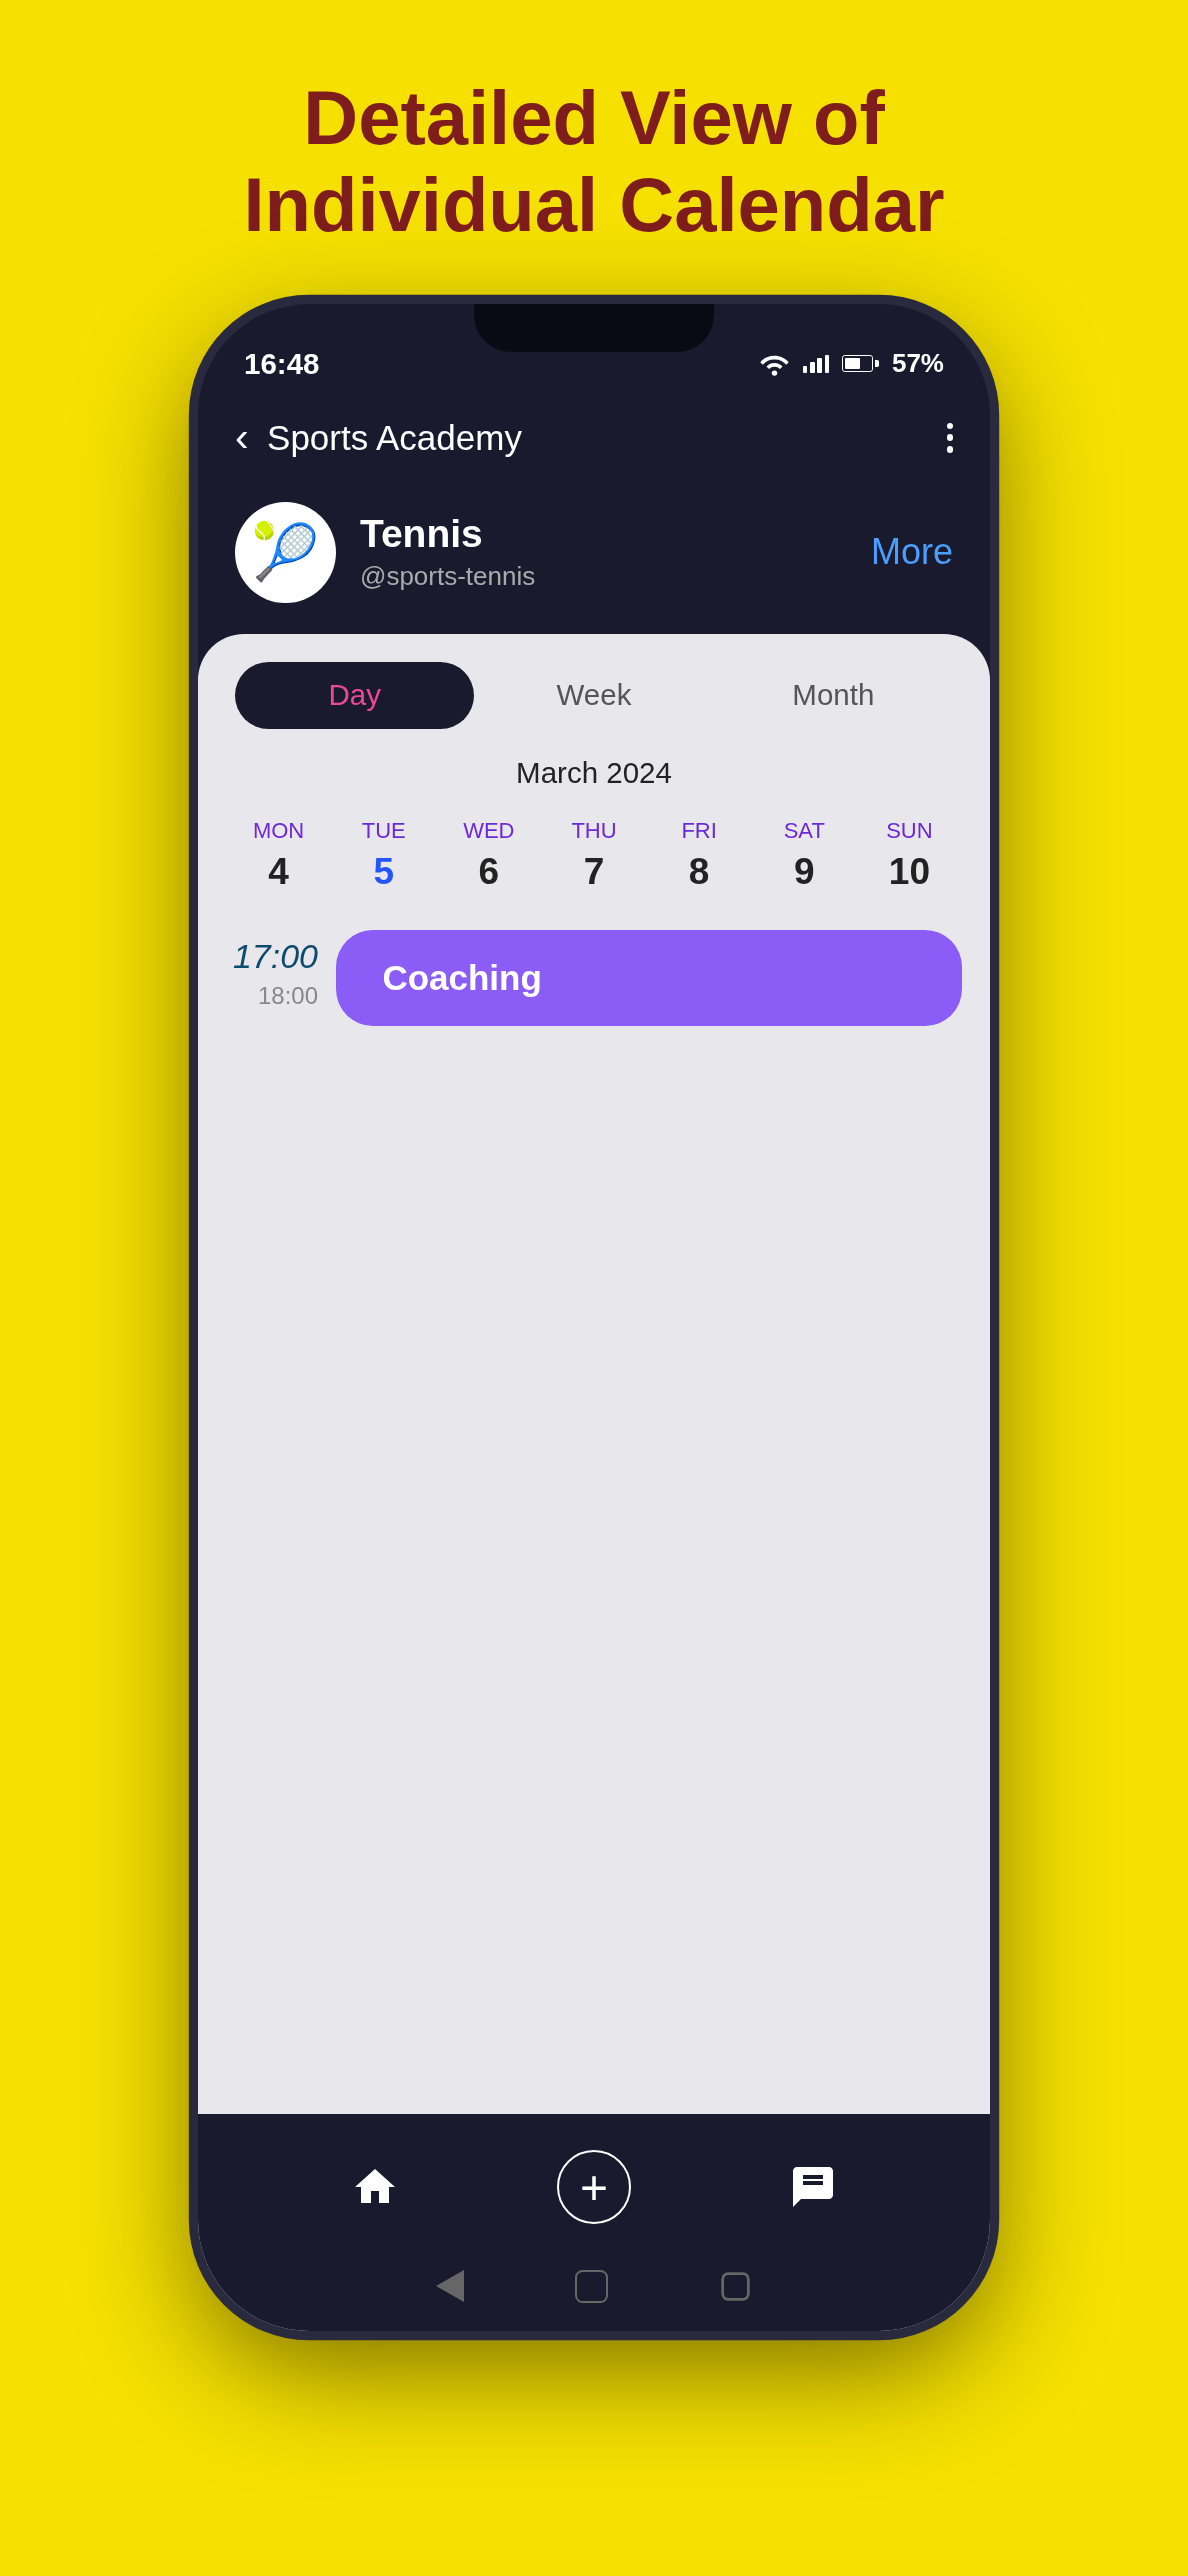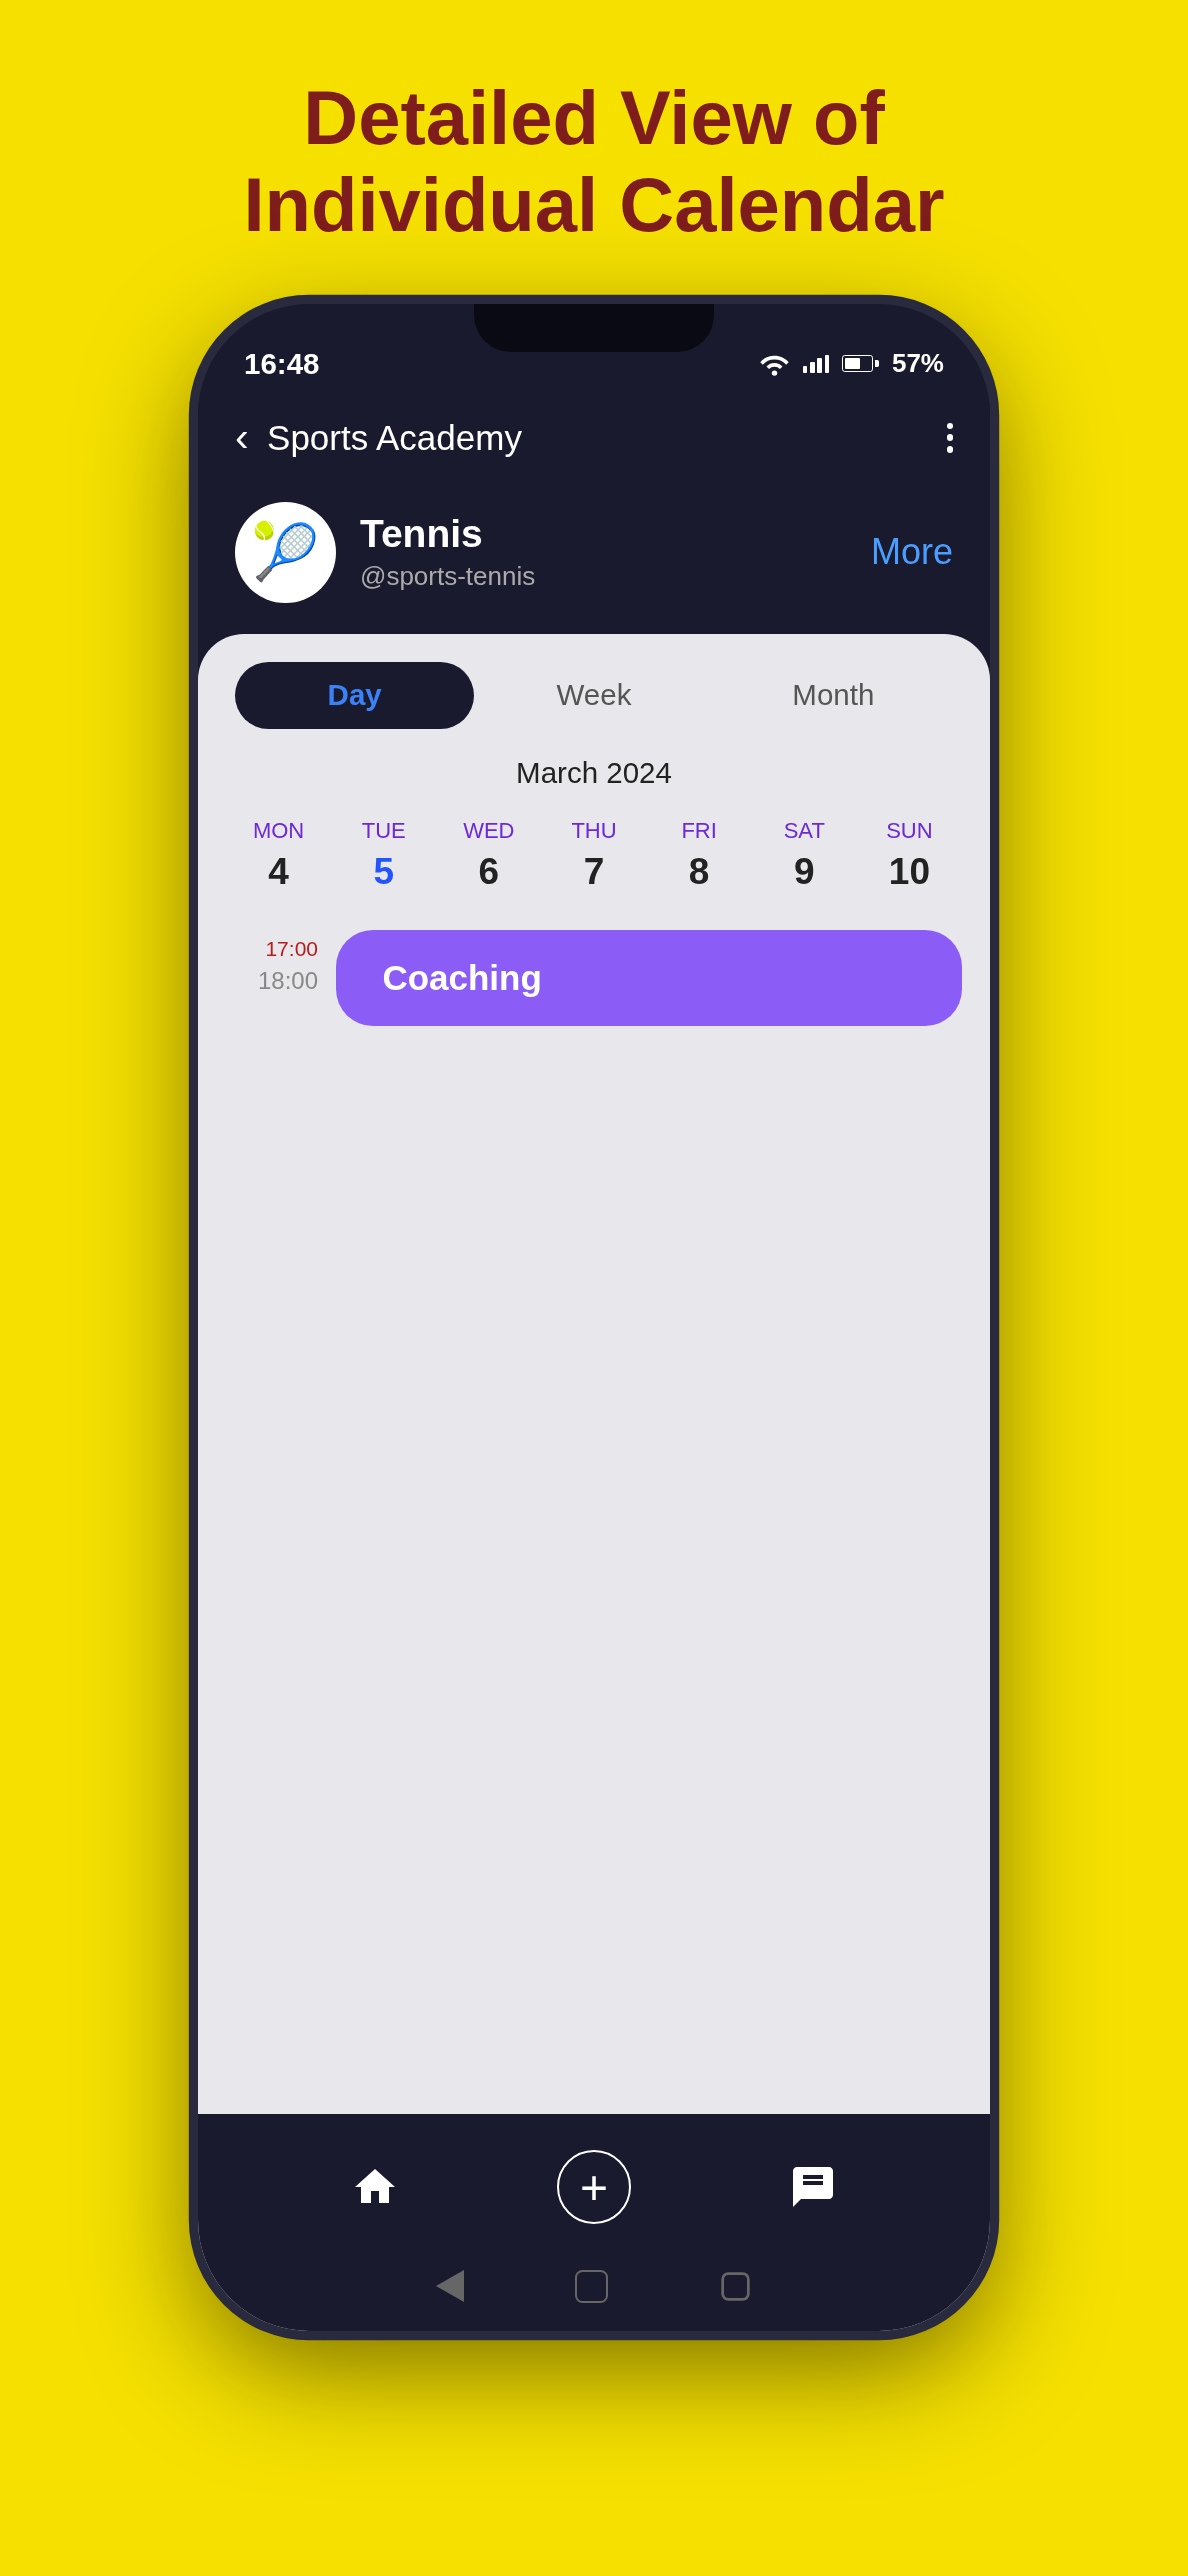--- a/index.html
+++ b/index.html
@@ -221,22 +221,22 @@
       padding: 16.6px 28px;
       border-radius: 37px;
       font-size: 29.5px;
       font-weight: 500;
       color: #555;
       cursor: pointer;
     }
 
     .tab-item.active {
       background: #1a1a2e;
-      color: #3b82f6;
-      font-weight: 700;
+      color: #ec4899;
+      font-weight: 400;
     }
 
     
     .month-label {
       text-align: center;
       font-size: 29.5px;
       font-weight: 500;
       color: #222;
       padding: 9.2px 0 18.4px;
     }
@@ -290,23 +290,24 @@
     .time-labels {
       display: flex;
       flex-direction: column;
       align-items: flex-end;
       gap: 5.5px;
       min-width: 92px;
       padding-top: 7.4px;
     }
 
     .time-start {
-      font-size: 21px;
+      font-size: 34px;
       font-weight: 500;
-      color: #b91c1c;
+      color: #0c4a6e;
+      font-style: italic;
     }
 
     .time-end {
       font-size: 24px;
       color: #888;
     }
 
     .event-card {
       flex: 1;
       background: #8b5cf6;

